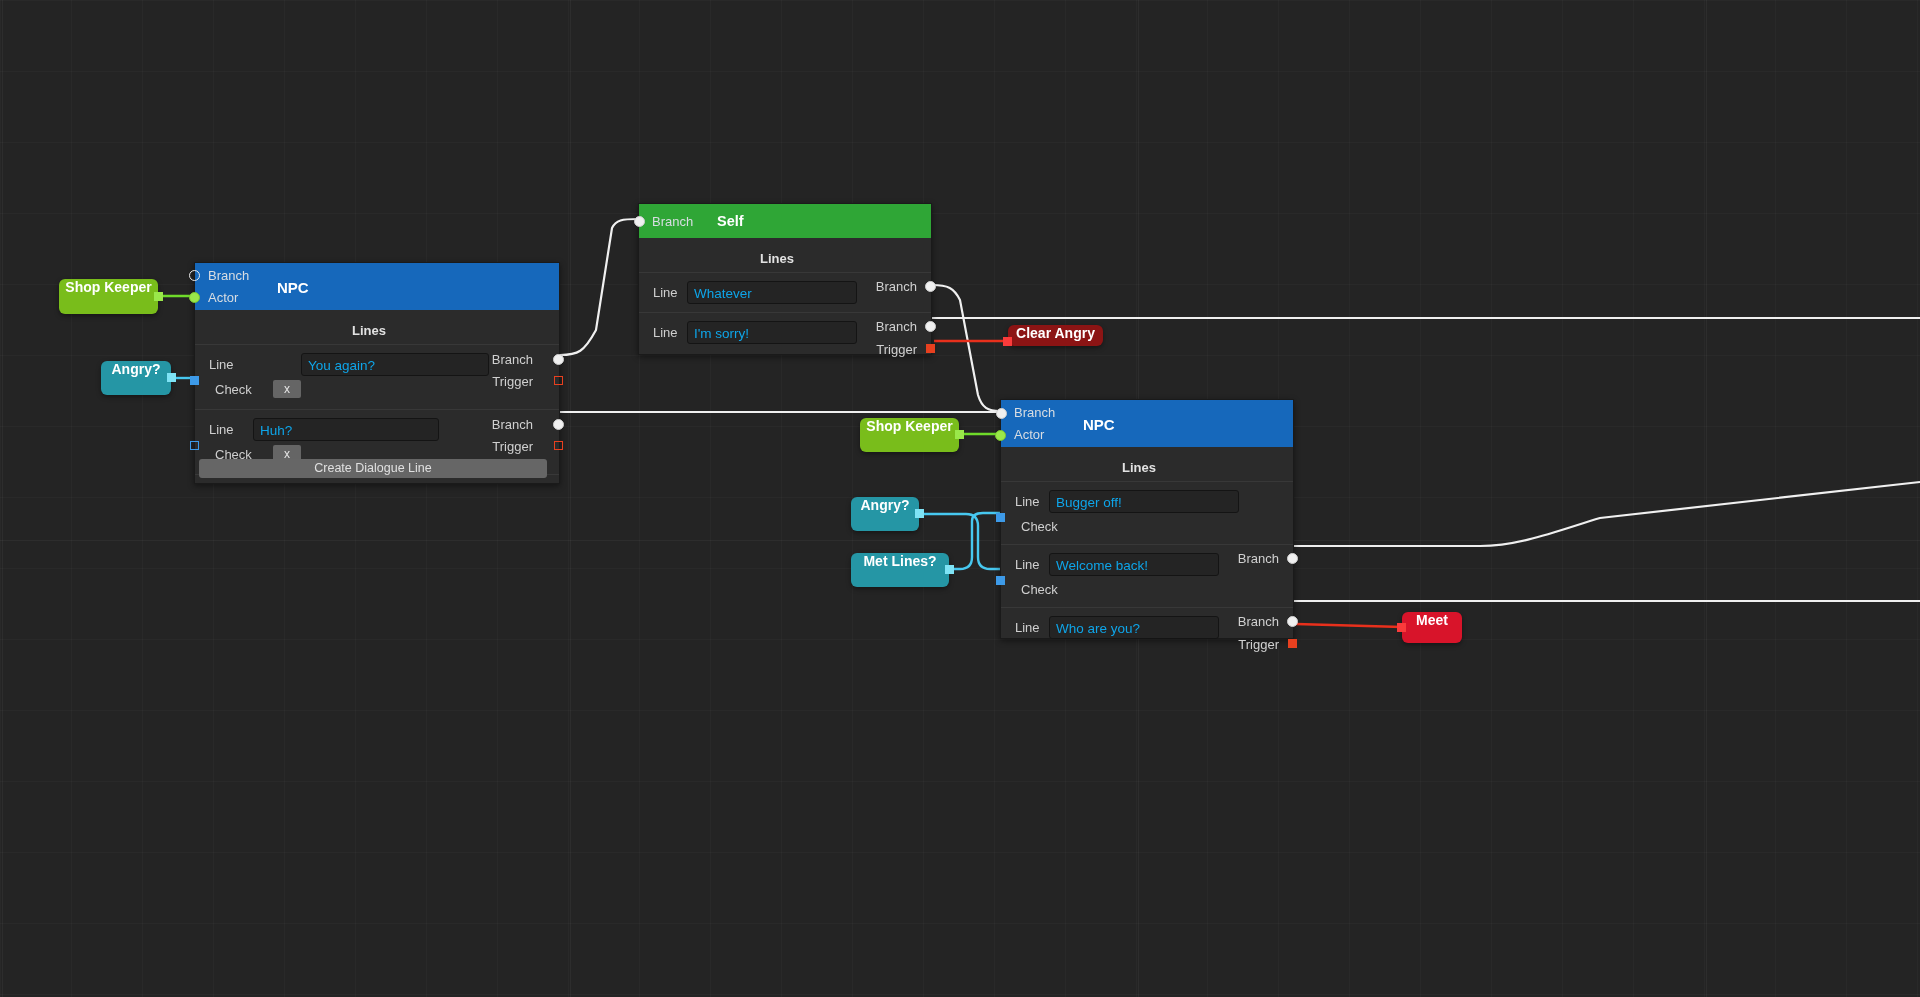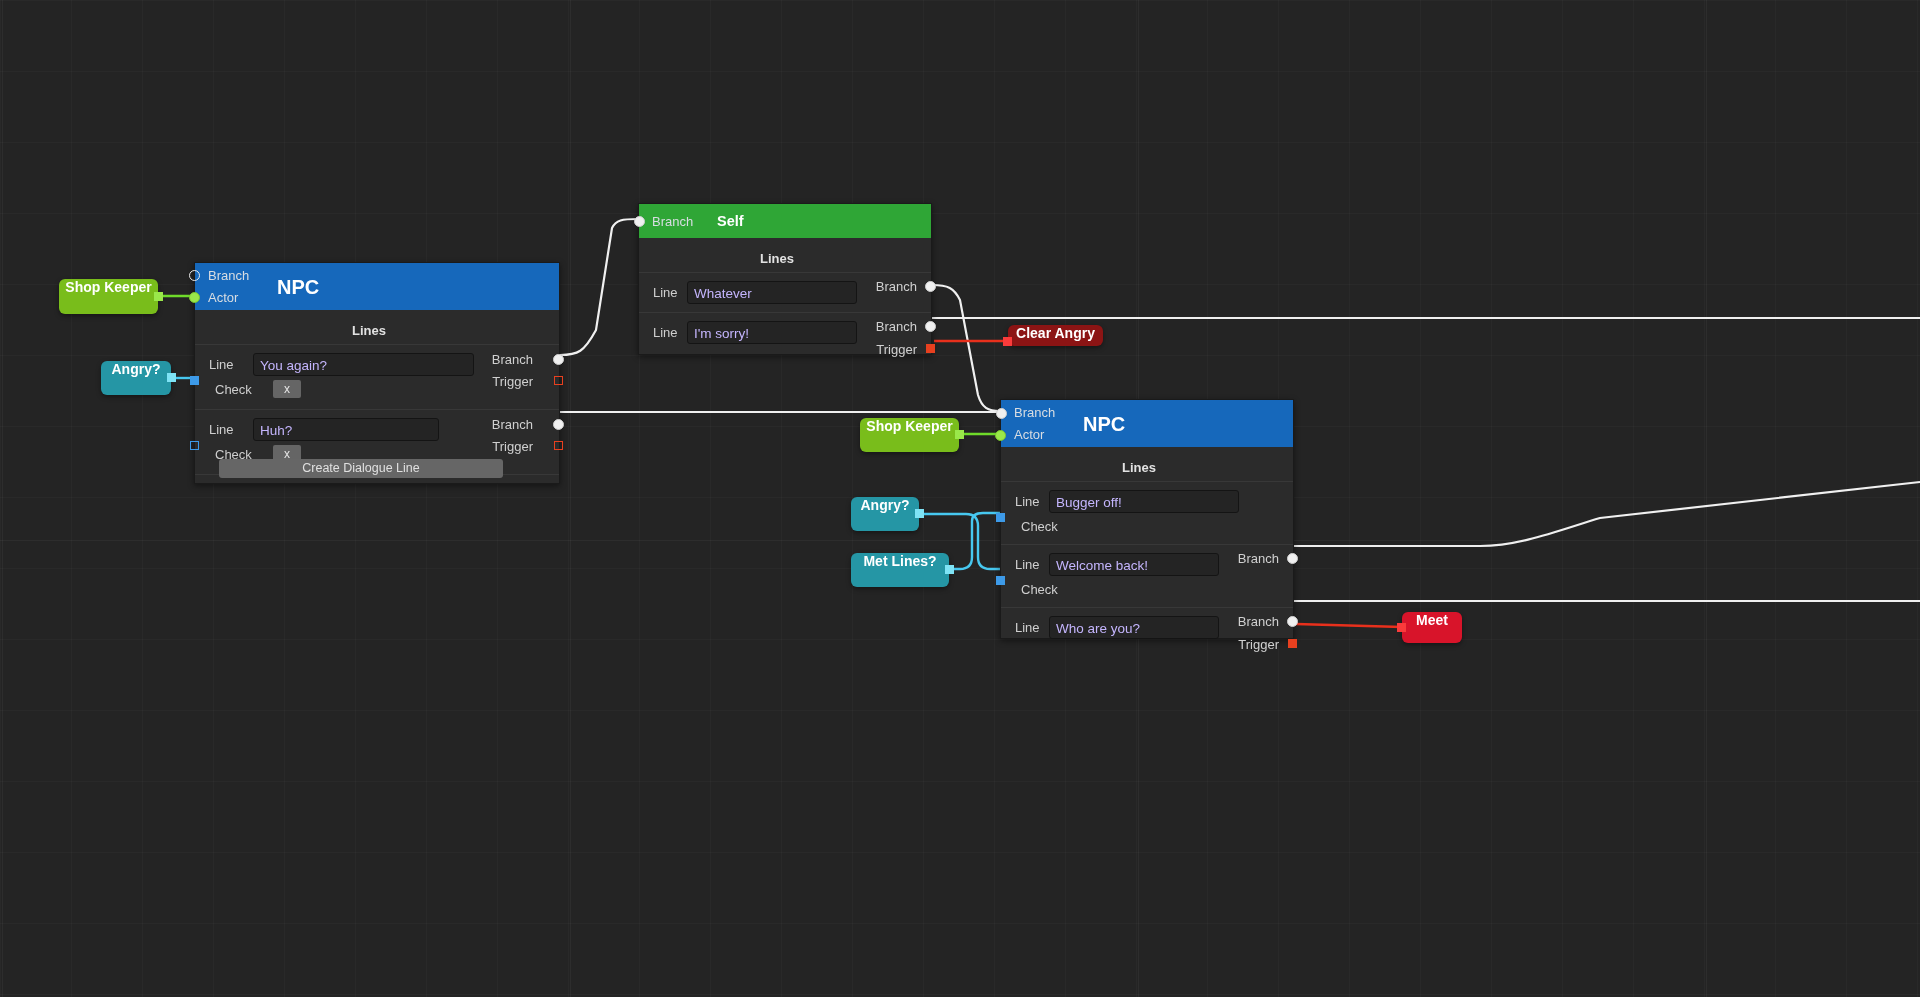--- a/index.html
+++ b/index.html
@@ -34,21 +34,21 @@
   }
   .node-header {
     position: relative;
     height: 47px;
     color: #fff;
     display: flex; align-items: center;
   }
   .node-header.blue { background: #1668bb; }
   .node-header.green { background: #2fa636; }
   .hdr-title {
-    font-size: 20px; font-weight: bold; color: #ffffff;
+    font-size: 15px; font-weight: bold; color: #ffffff;
     position: absolute; left: 82px; top: 50%; transform: translateY(-50%);
   }
   .hdr-title.self { left: 78px; font-size: 14.5px; }
   .port-label {
     position: absolute; left: 13px;
     font-size: 13px; color: #d8dde2;
   }
   .port-label.branch-in { top: 5px; }
   .port-label.actor-in { top: 27px; }
   .port-label.single { top: 50%; transform: translateY(-50%); }
@@ -60,21 +60,21 @@
     height: 34px; box-sizing: border-box;
   }
   .lines-sep { height: 1px; background: #383838; }
 
   .line-row { position: relative; padding: 6px 0 8px 0; }
   .row-sep { height: 1px; background: #383838; }
   .fieldrow { display: flex; align-items: center; height: 26px; padding-left: 14px; }
   .fieldlabel { font-size: 13px; color: #cfcfcf; width: 44px; flex: 0 0 44px; }
   .fieldinput {
     background: #242424; border: 1px solid #141414; border-radius: 3px;
-    height: 23px; line-height: 23px; color: #c4b5fd; font-size: 13.5px;
+    height: 23px; line-height: 23px; color: #0ea5e9; font-size: 13.5px;
     padding: 0 6px; box-sizing: border-box;
   }
   .checkrow { display: flex; align-items: center; height: 24px; padding-left: 20px; }
   .checklabel { font-size: 13px; color: #cfcfcf; width: 44px; flex: 0 0 44px; }
   .xbtn {
     background: #656565; color: #e6e6e6; font-size: 12px;
     width: 28px; height: 18px; line-height: 18px; text-align: center;
     border-radius: 2px; margin-left: 14px;
   }
 
@@ -179,21 +179,21 @@
       <div class="port port-circle-hollow" style="left:-6px; top:7px;"></div>
       <div class="port port-dot-green" style="left:-6px; top:29px;"></div>
     </div>
 
     <div class="lines-title">Lines</div>
     <div class="lines-sep"></div>
 
     <div class="line-row">
       <div class="fieldrow">
         <span class="fieldlabel">Line</span>
-        <div class="fieldinput" style="width:221px;">You again?</div>
+        <div class="fieldinput" style="width:188px;margin-left:48px;">You again?</div>
       </div>
       <div class="checkrow">
         <span class="checklabel">Check</span>
         <div class="xbtn">x</div>
       </div>
       <div class="port port-sq-blue" style="left:-5px; top:31px;"></div>
       <span class="out-label" style="right:26px; top:7px;">Branch</span>
       <span class="out-label" style="right:26px; top:29px;">Trigger</span>
       <div class="port port-circle-filled" style="right:-5px; top:9px;"></div>
       <div class="port port-sq-red-hollow" style="right:-4px; top:31px;"></div>
@@ -210,21 +210,21 @@
         <div class="xbtn">x</div>
       </div>
       <div class="port port-sq-blue-hollow" style="left:-5px; top:31px;"></div>
       <span class="out-label" style="right:26px; top:7px;">Branch</span>
       <span class="out-label" style="right:26px; top:29px;">Trigger</span>
       <div class="port port-circle-filled" style="right:-5px; top:9px;"></div>
       <div class="port port-sq-red-hollow" style="right:-4px; top:31px;"></div>
     </div>
     <div class="row-sep"></div>
 
-    <div class="create-btn" style="left:24px; top:196px; width:284px;">Create Dialogue Line</div>
+    <div class="create-btn" style="left:4px; top:196px; width:348px;">Create Dialogue Line</div>
   </div>
 
   <div class="node" style="left:638px; top:203px; width:294px; height:152px;">
 
     <div class="node-header green" style="height:34px;">
       <span class="port-label single">Branch</span>
       <span class="hdr-title self">Self</span>
       <div class="port port-circle-filled" style="left:-5px; top:12px;"></div>
     </div>
 

